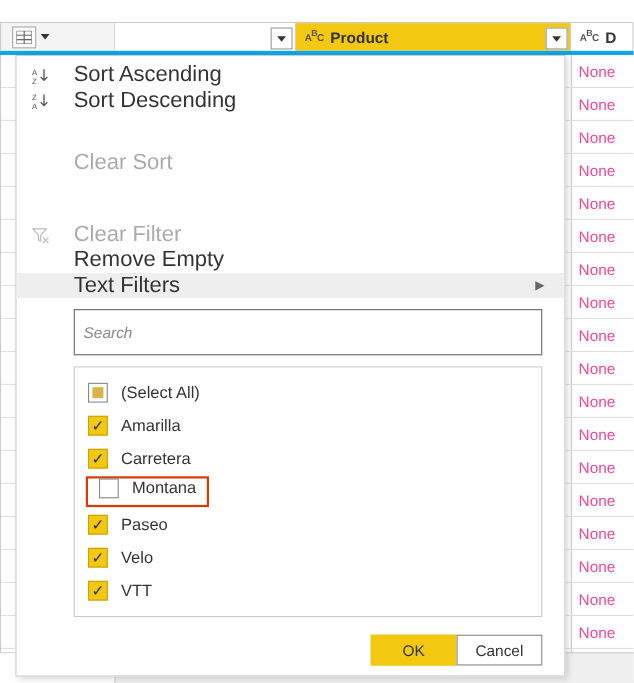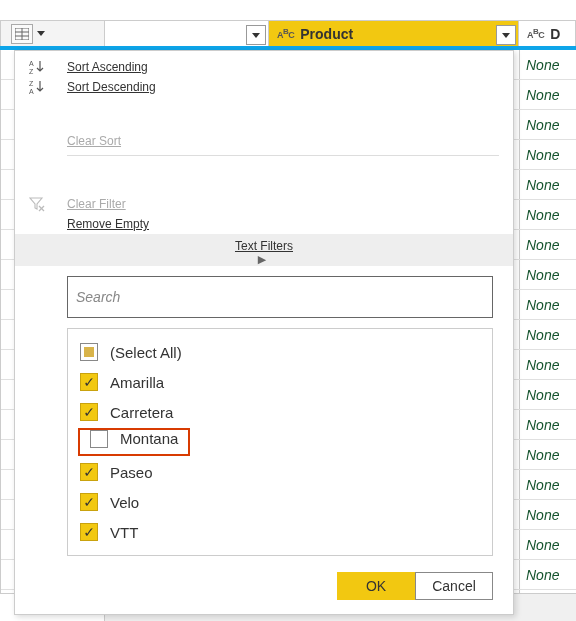--- a/index.html
+++ b/index.html
@@ -76,21 +76,21 @@
     border-left: 1px solid #ccc;
   }
   .data-row {
     height: 30px;
     display: flex;
     border-bottom: 1px solid #e0e0e0;
   }
   .cell-a { width: 105px; border-right:1px solid #ccc;}
   .cell-b { width: 164px; border-right:1px solid #ccc;}
   .cell-c { width: 250px; border-right:1px solid #ccc;}
-  .cell-d { flex:1; padding-left:6px; display:flex; align-items:center; font-style: italic; color:#14532d; }
+  .cell-d { flex:1; padding-left:6px; display:flex; align-items:center; color:#ec4899; }
   .bottom-strip {
     position:absolute;
     bottom:0; left:0; right:0;
     height:28px;
     background:#f0f0f0;
     border-top:1px solid #ccc;
     display:flex; align-items:center;
   }
   .menu {
     position: absolute;
@@ -117,27 +117,27 @@
   .menu-icon {
     width: 26px;
     height: 20px;
     display: flex;
     align-items: center;
     justify-content: flex-start;
     margin-right: 12px;
     color: #555;
   }
   .menu-item.disabled .menu-icon { color: #bbb;}
-  .menu-label { flex: 1; font-size: 12px; text-decoration: underline;}
+  .menu-label { flex: 1; font-size: 20px;}
   .sep {
     height: 1px;
     background: #ddd;
     margin: 4px 14px 4px 52px;
   }
-  .submenu { background: #eee; flex-direction: column; }
+  .submenu { background: #eee; }
   .submenu .arrow { color:#666; font-size:11px; margin-right:4px;}
   .filter-body {
     padding: 10px 20px 0 52px;
     display:flex; flex-direction:column;
     flex:1;
   }
   .search-box {
     border: 1px solid #666;
     height: 42px;
     display:flex; align-items:center;

